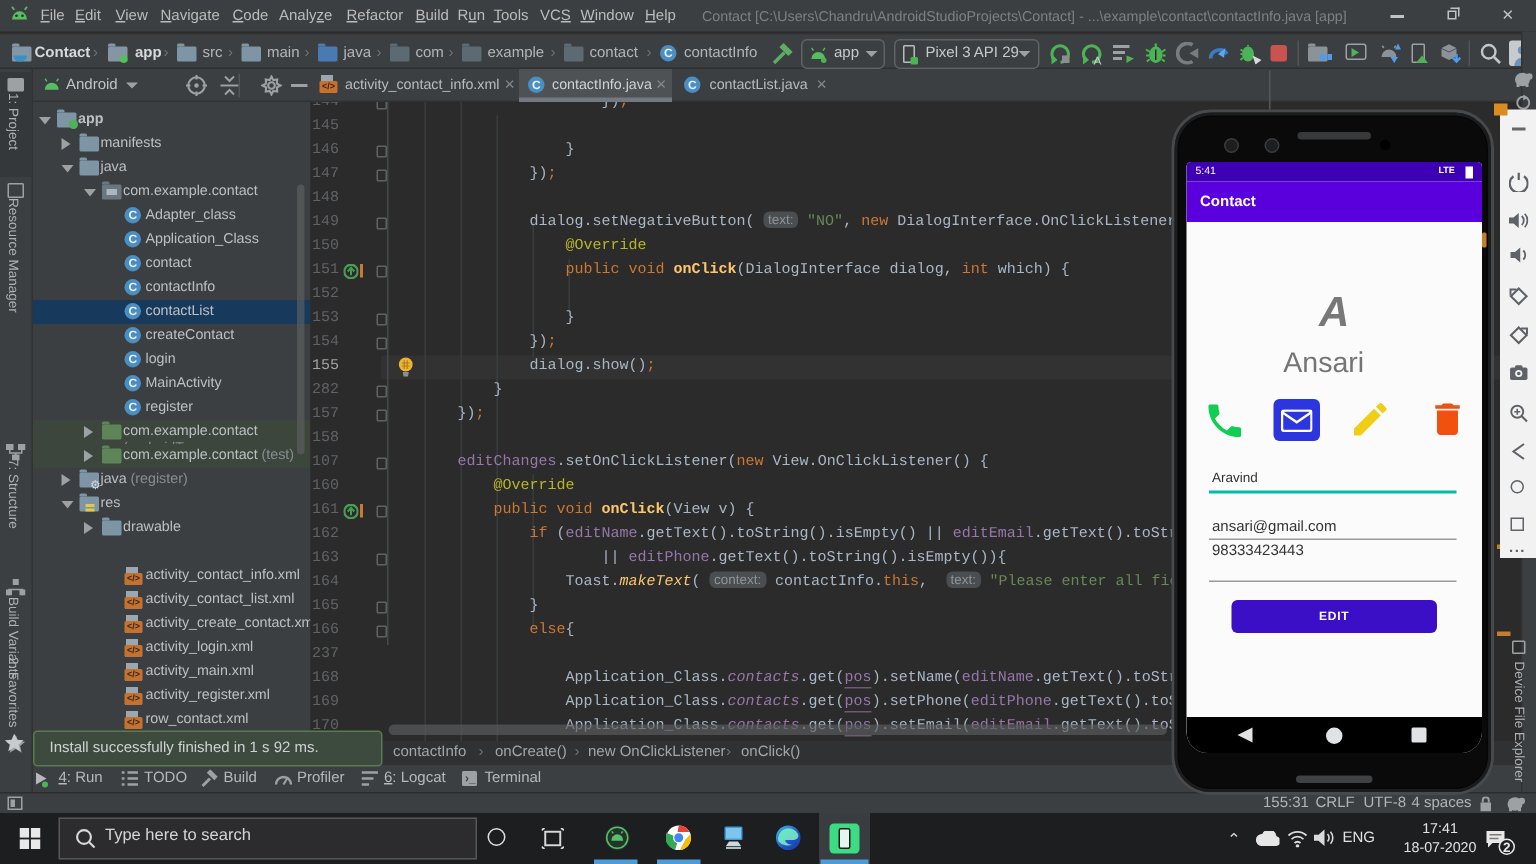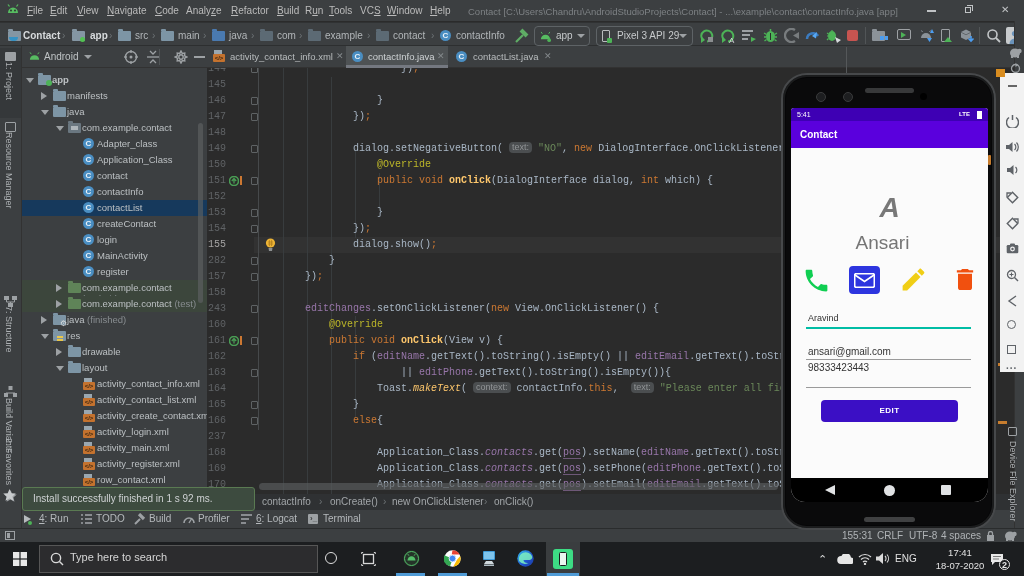--- a/index.html
+++ b/index.html
@@ -375,38 +375,33 @@
     </div>
     <div class="trow" style="top:228px;background:#3c463c;">
     <span class="arrow ar" style="left:34px"></span>
     <span class="fldr" style="left:46px;background:#5f8458"></span>
     <span class="t" style="left:60px">com.example.contact <span class="gray">(test)</span></span>
     </div>
     <div class="trow" style="top:244px;">
     <span class="arrow ar" style="left:19px"></span>
     <span class="fldr" style="left:31px"></span>
         <span class="abs" style="left:38px;top:7px;font-size:8px;color:#d3d6d8">⚙</span>
-    <span class="t" style="left:45px">java <span class="gray">(finished)</span></span>
+    <span class="t" style="left:45px">java <span class="gray">(register)</span></span>
     </div>
     <div class="trow" style="top:276px;">
     <span class="arrow ar" style="left:34px"></span>
     <span class="fldr" style="left:46px"></span>
     <span class="t" style="left:60px">drawable</span>
     </div>
     <div class="trow" style="top:260px;">
     <span class="arrow ad" style="left:19px"></span>
     <span class="fldr" style="left:31px"></span>
         <span class="abs" style="left:35px;top:8px;width:6px;height:2px;background:#e8c64c"></span>
         <span class="abs" style="left:35px;top:11px;width:6px;height:2px;background:#e8c64c"></span>
     <span class="t" style="left:45px">res</span>
-    </div>
-    <div class="trow" style="top:292px;">
-    <span class="arrow ad" style="left:34px"></span>
-    <span class="fldr" style="left:46px"></span>
-    <span class="t" style="left:60px">layout</span>
     </div>
     <div class="trow" style="top:308px;">
     <span class="xicon" style="left:61px">
           <span class="pg"></span>
           <span class="or">&lt;/&gt;</span>
         </span>
     <span class="t" style="left:75px">activity_contact_info.xml</span>
     </div>
     <div class="trow" style="top:324px;">
     <span class="xicon" style="left:61px">
@@ -480,21 +475,21 @@
     <div class="cl" style="left:50px;top:137px">                    }</div>
     <span class="ln" style="top:155px;color:#606366">154</span>
     <div class="cl" style="left:50px;top:153px">                })<span class="k">;</span></div>
     <span class="ln" style="top:171px;color:#a4a3a3">155</span>
     <div class="cl" style="left:50px;top:169px">                dialog.show()<span class="k">;</span></div>
     <span class="ln" style="top:187px;color:#606366">282</span>
     <div class="cl" style="left:50px;top:185px">            }</div>
     <span class="ln" style="top:203px;color:#606366">157</span>
     <div class="cl" style="left:50px;top:201px">        })<span class="k">;</span></div>
     <span class="ln" style="top:219px;color:#606366">158</span>
-    <span class="ln" style="top:235px;color:#606366">243</span>
+    <span class="ln" style="top:235px;color:#606366">107</span>
     <div class="cl" style="left:50px;top:233px">        <span class="f">editChanges</span>.setOnClickListener(<span class="k">new</span> View.OnClickListener() {</div>
     <span class="ln" style="top:251px;color:#606366">160</span>
     <div class="cl" style="left:50px;top:249px">            <span class="an">@Override</span></div>
     <span class="ln" style="top:267px;color:#606366">161</span>
     <div class="cl" style="left:50px;top:265px">            <span class="k">public void </span><span class="md">onClick</span>(View v) {</div>
     <span class="ln" style="top:283px;color:#606366">162</span>
     <div class="cl" style="left:50px;top:281px">                <span class="k">if</span> (<span class="f">editName</span>.getText().toString().isEmpty() || <span class="f">editEmail</span>.getText().toString().isEmpty()</div>
     <span class="ln" style="top:299px;color:#606366">163</span>
     <div class="cl" style="left:50px;top:297px">                        || <span class="f">editPhone</span>.getText().toString().isEmpty()){</div>
     <span class="ln" style="top:315px;color:#606366">164</span>

